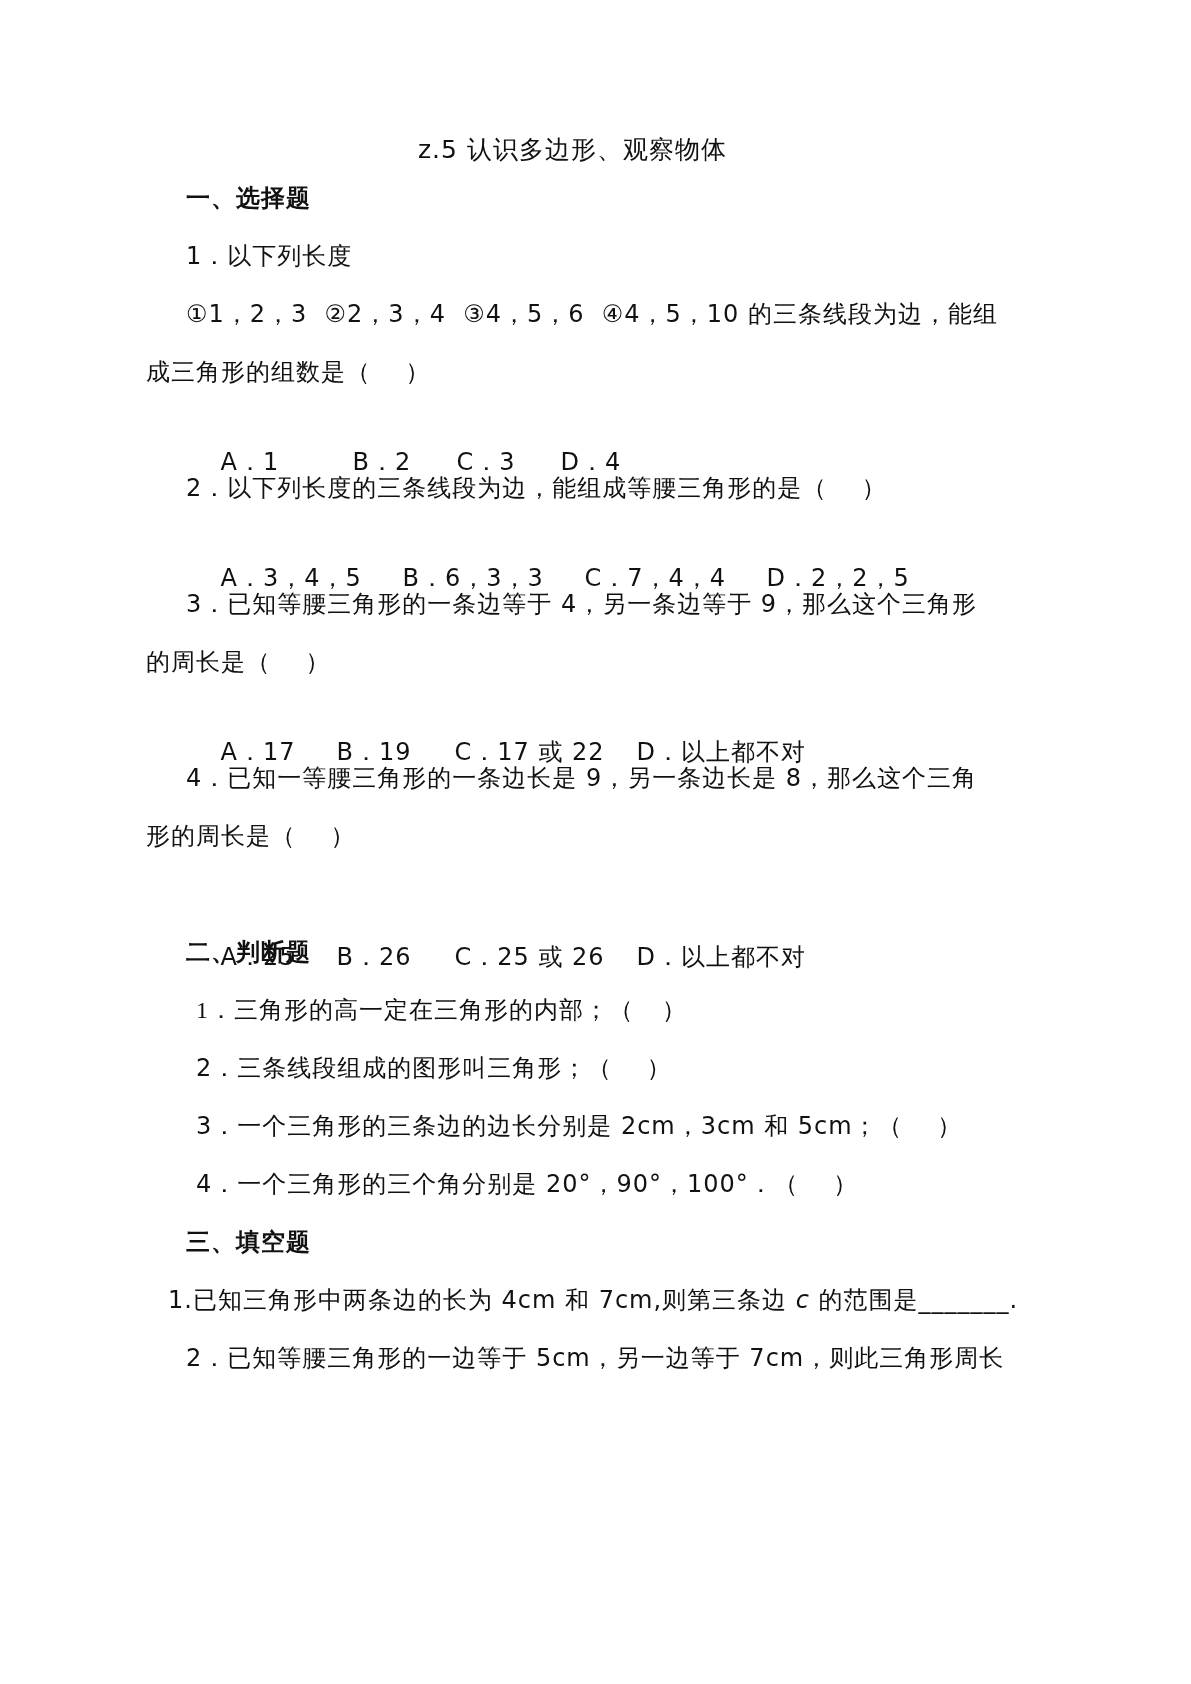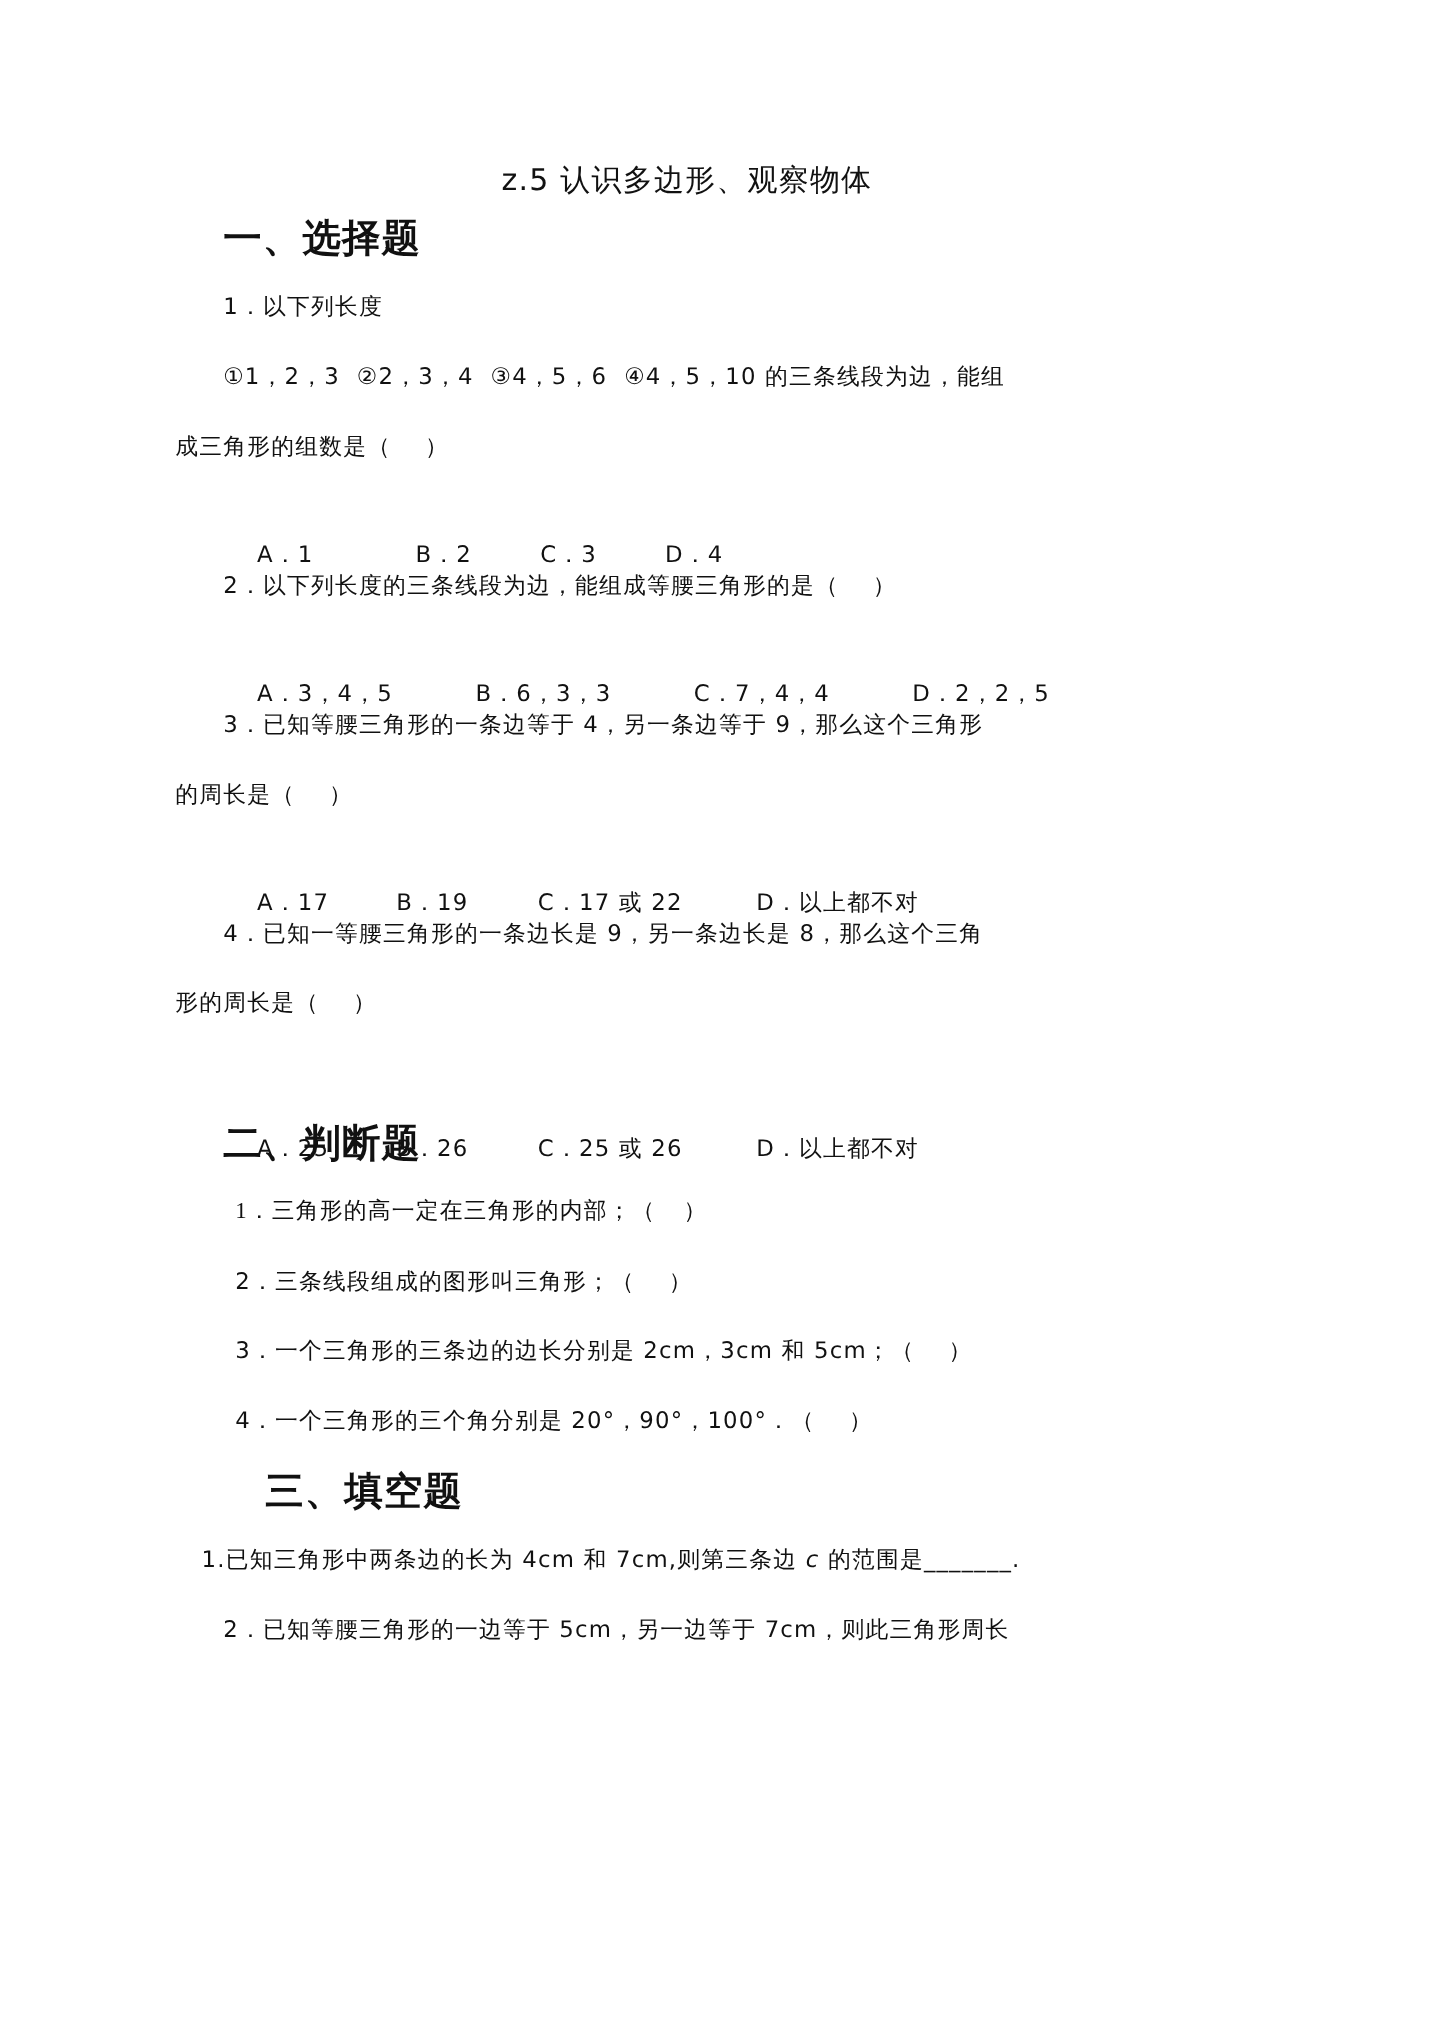--- a/index.html
+++ b/index.html
@@ -3,27 +3,27 @@
   <meta charset="utf-8">
   <style>
     html, body { margin: 0; padding: 0; background: #ffffff; }
     body {
       width: 1191px; height: 1684px; position: relative; overflow: hidden;
       font-family: "DejaVu Sans", "Liberation Sans", sans-serif;
       color: #111111;
     }
     .line {
       position: absolute;
-      font-size: 19px;
+      font-size: 24px;
       line-height: 32px;
       white-space: pre;
       letter-spacing: 1px;
     }
     .title { font-size: 25px; }
-    .section { font-weight: bold; font-size: 32px; }
+    .section { font-weight: bold; font-size: 24px; }
     .opt { display: inline-block; }
     .italic { font-style: italic; }
   </style>
 </head>
 <body>
 
 <div>
 
   <div class="line title" style="left:418px; top:134px;">z.5 认识多边形、观察物体</div>
 
@@ -52,17 +52,17 @@
   <div class="line" style="left:186px; top:909px;">
     <span class="opt" style="width:116px;">A．25</span><span class="opt" style="width:118px;">B．26</span><span class="opt" style="width:182px;">C．25 或 26</span><span class="opt">D．以上都不对</span>
   </div>
 
   <div class="line section" style="left:186px; top:936px;">二、判断题</div>
   <div class="line" style="left:196px; top:994px;font-family:Liberation Serif, serif;">1．三角形的高一定在三角形的内部；（    ）</div>
   <div class="line" style="left:196px; top:1052px;">2．三条线段组成的图形叫三角形；（    ）</div>
   <div class="line" style="left:196px; top:1110px;">3．一个三角形的三条边的边长分别是 2cm，3cm 和 5cm；（    ）</div>
   <div class="line" style="left:196px; top:1168px;">4．一个三角形的三个角分别是 20°，90°，100°．（    ）</div>
 
-  <div class="line section" style="left:186px; top:1226px;margin-left:35px;">三、填空题</div>
+  <div class="line section" style="left:186px; top:1226px;">三、填空题</div>
   <div class="line" style="left:168px; top:1284px;text-align:right;"><span>1.已知三角形中两条边的长为 4cm 和 7cm,则第三条边 </span><span class="italic">c</span><span> 的范围是_______.</span></div>
   <div class="line" style="left:186px; top:1342px;">2．已知等腰三角形的一边等于 5cm，另一边等于 7cm，则此三角形周长</div>
 
 </div>
 
 </body></html>

